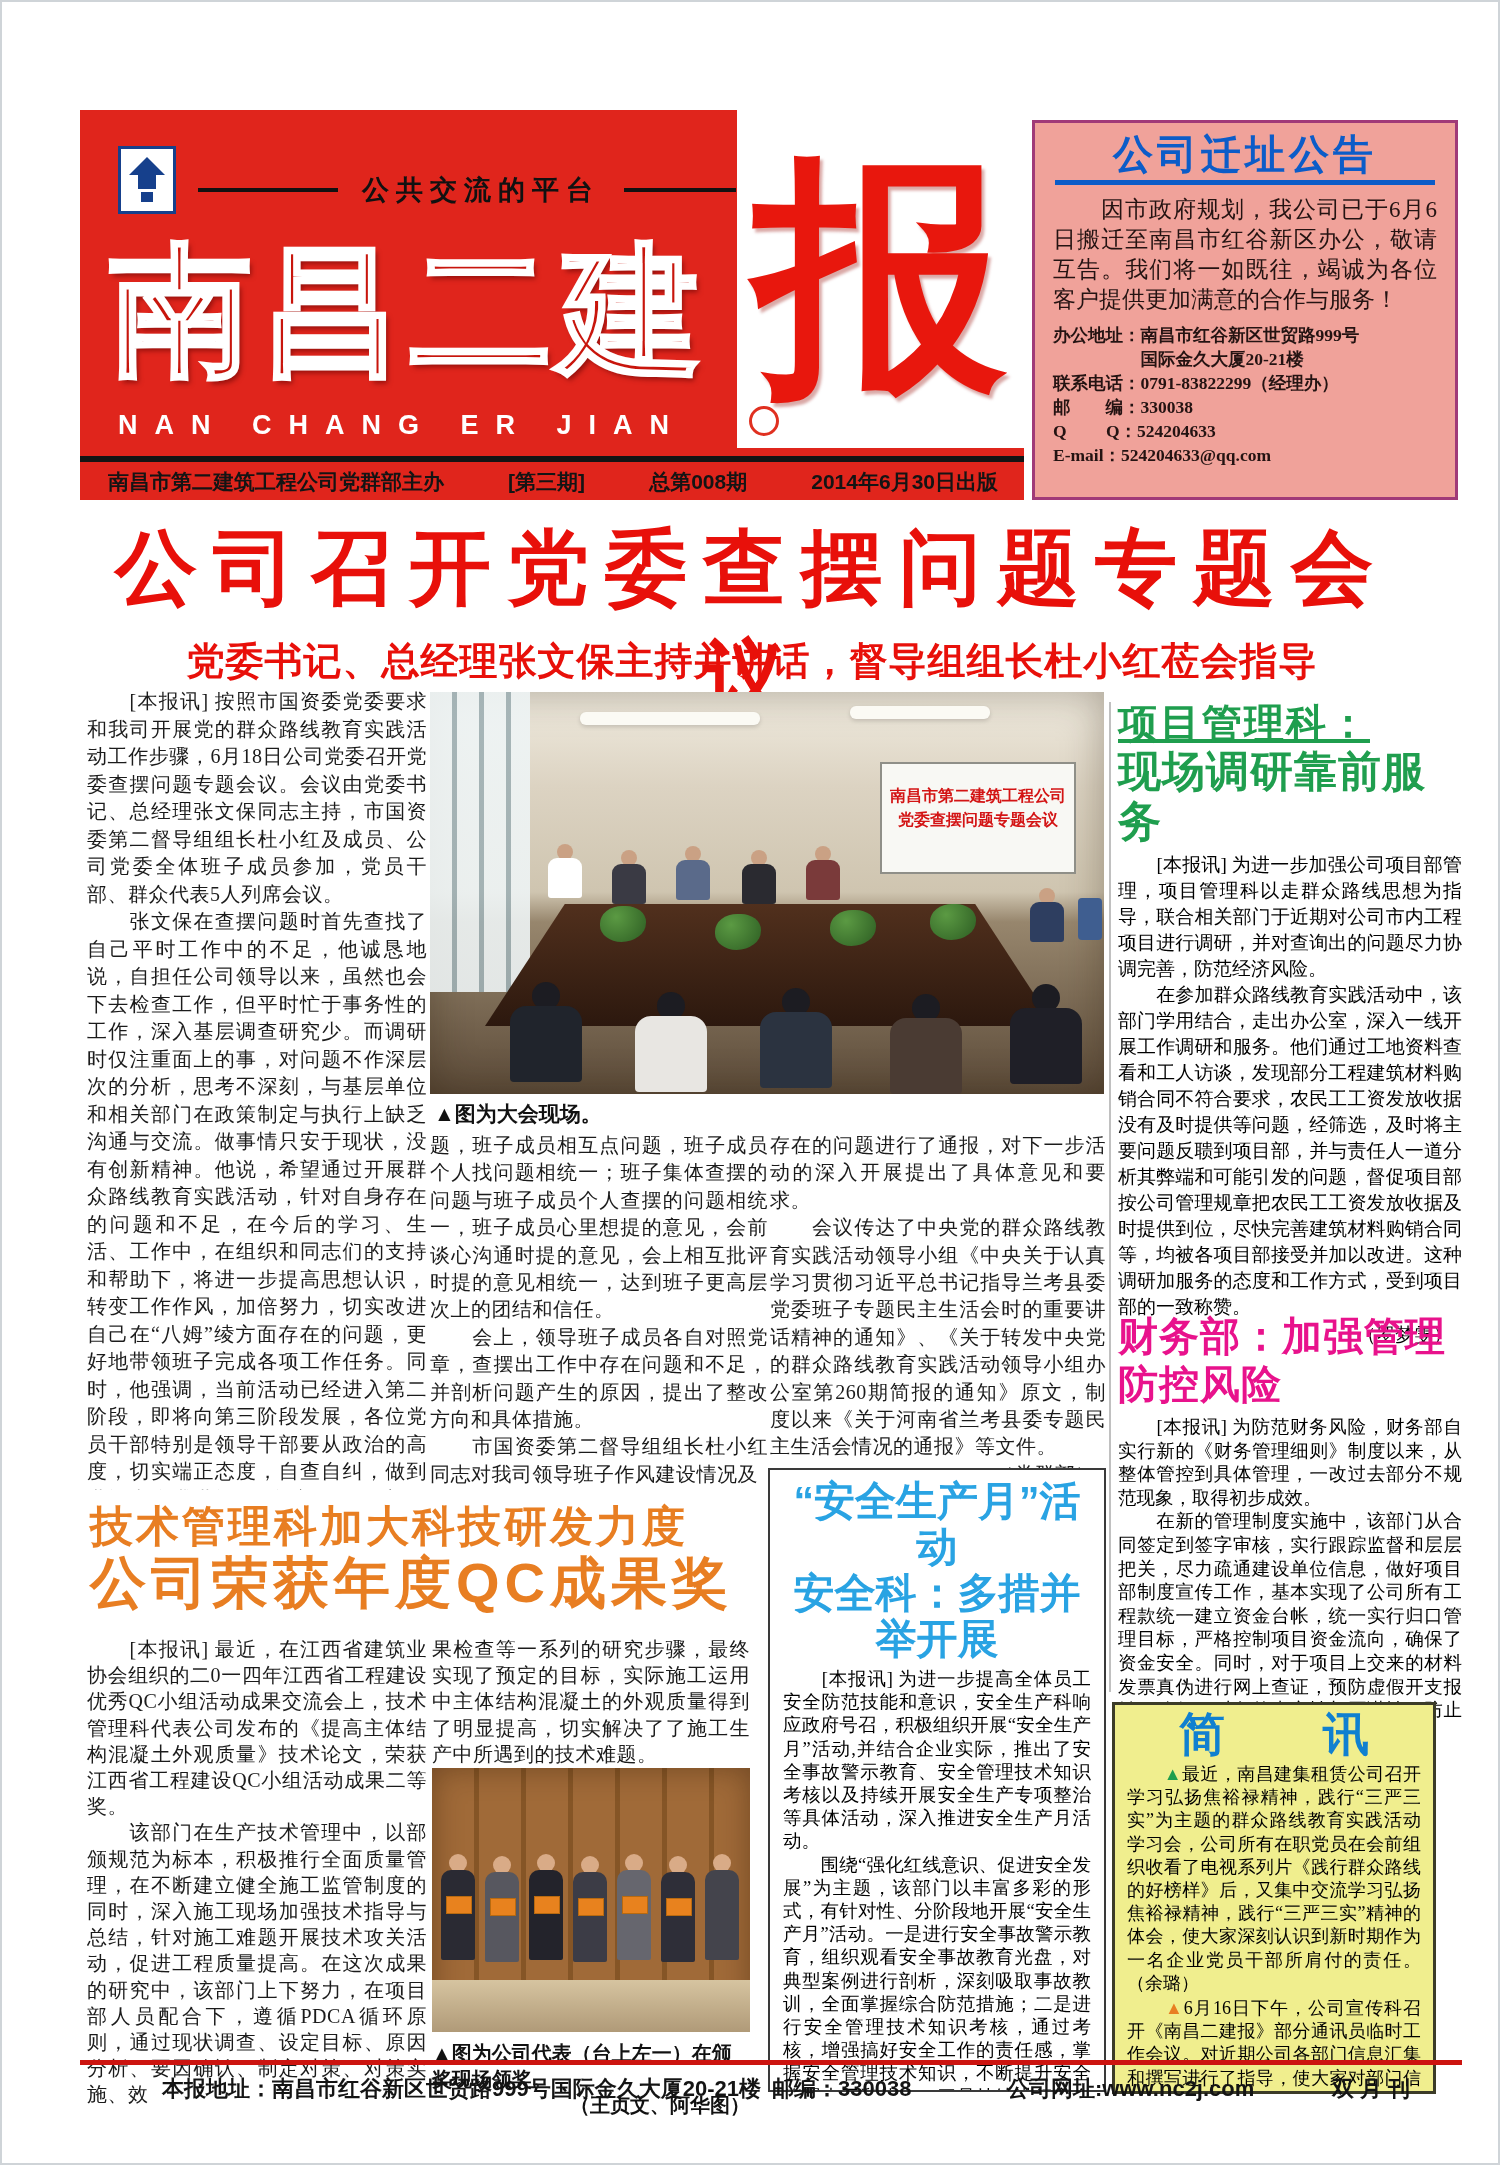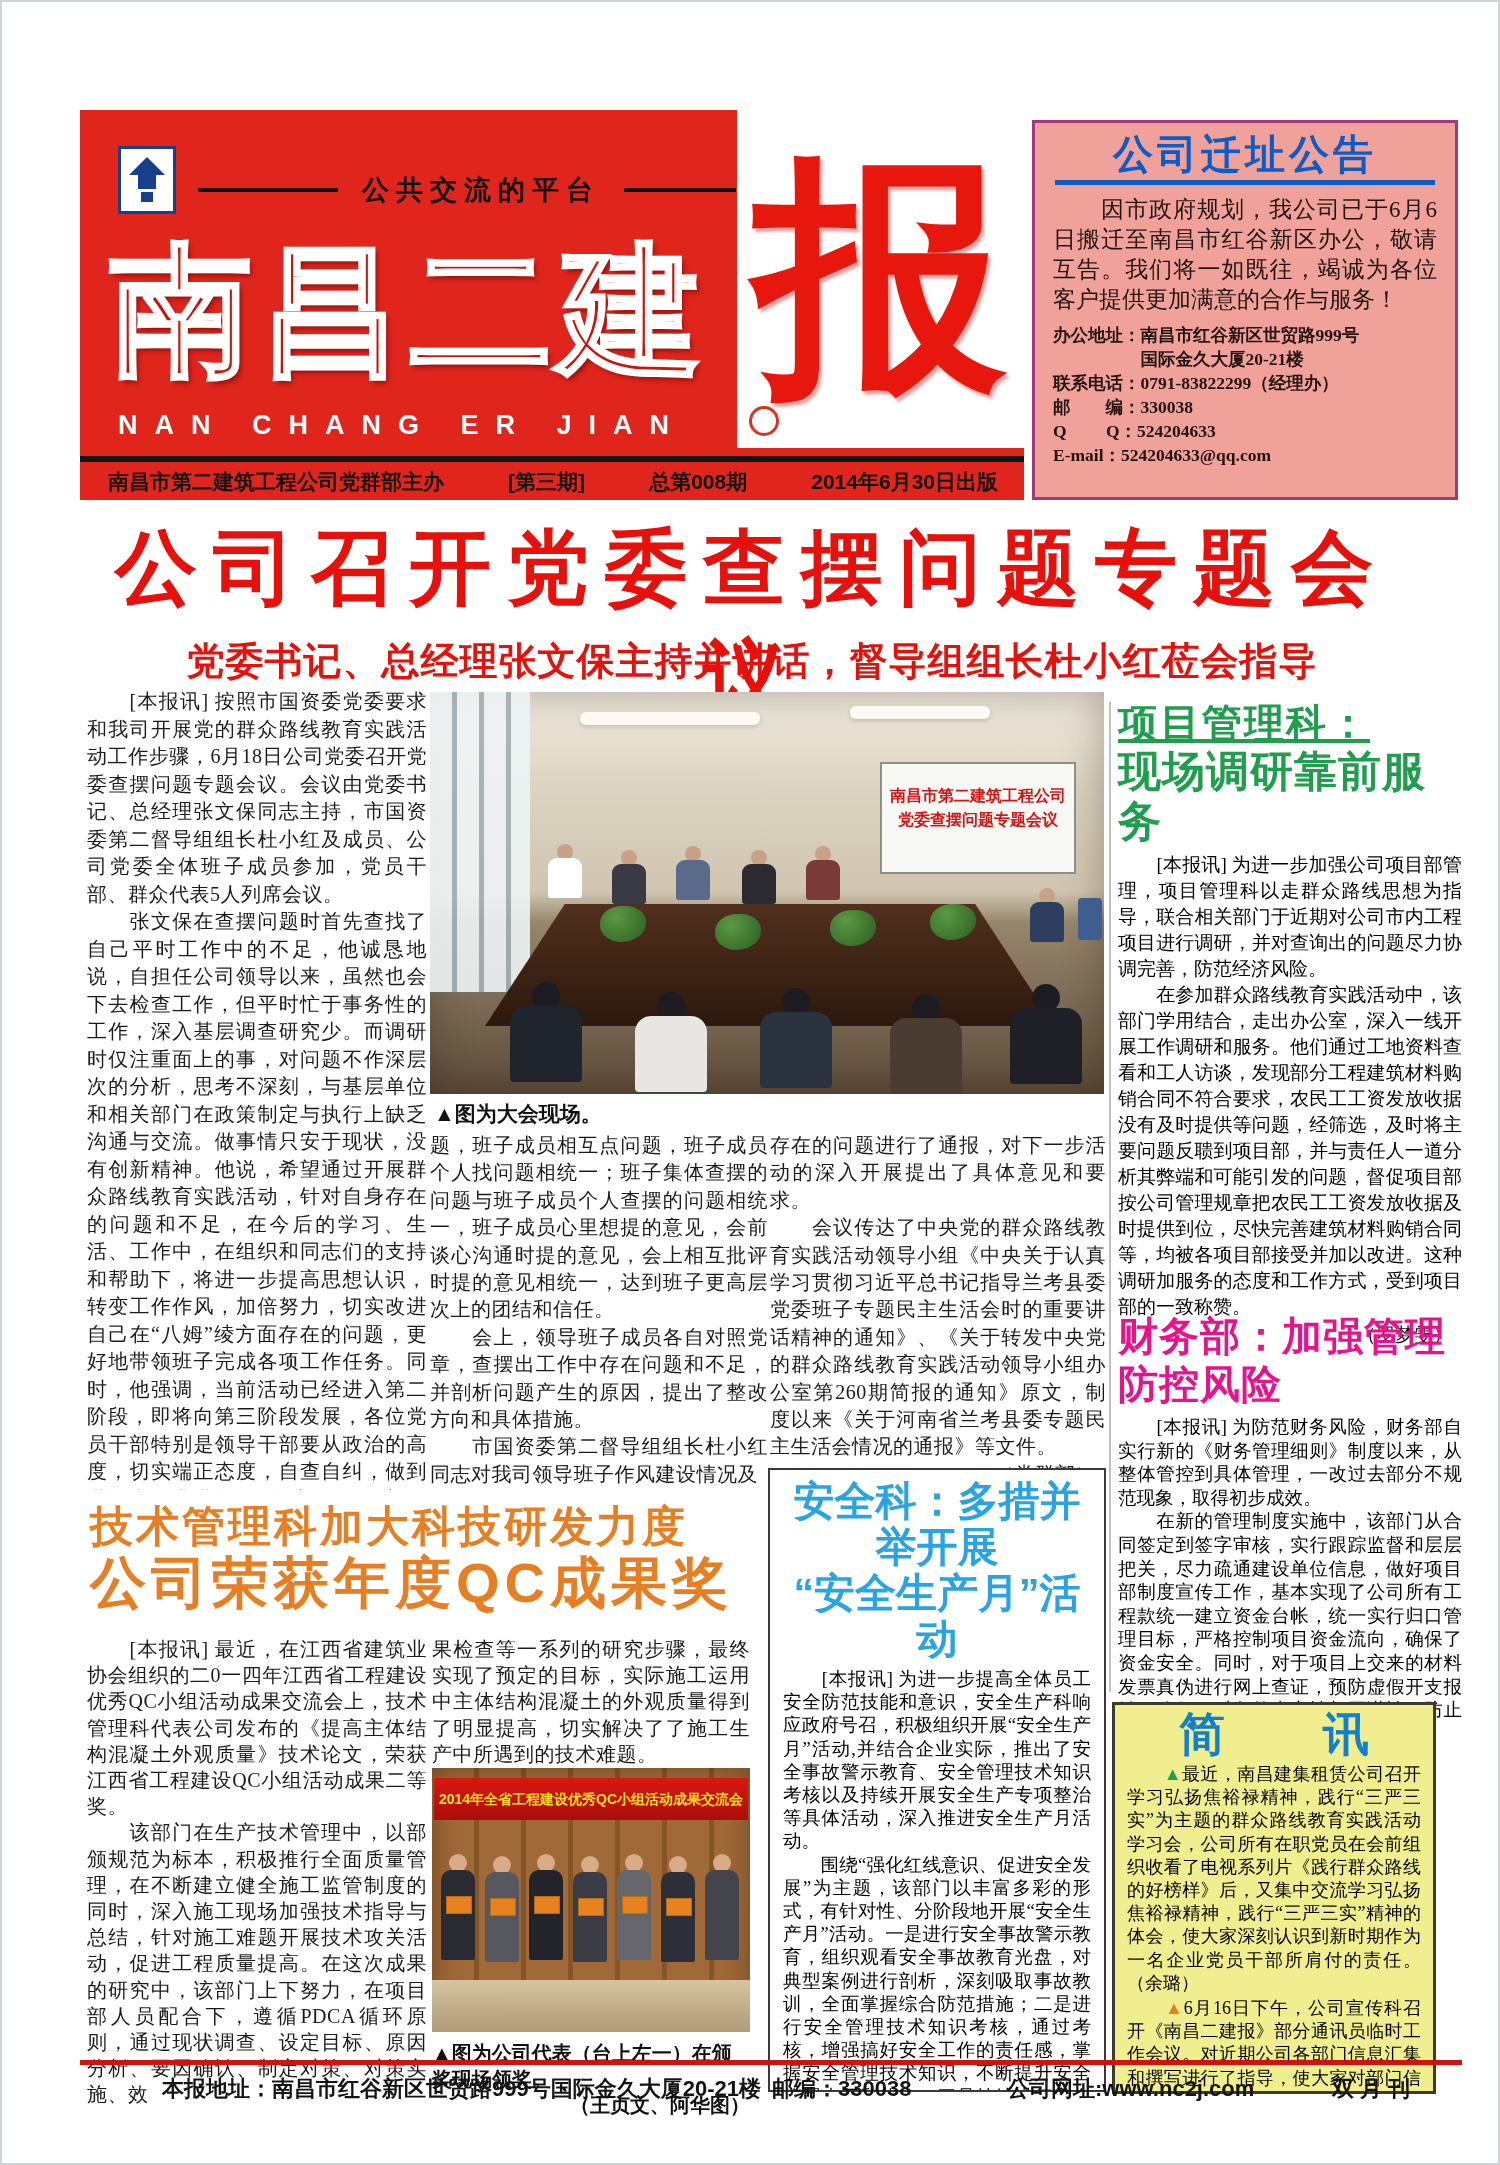--- a/index.html
+++ b/index.html
@@ -228,39 +228,38 @@
     <div class="sig pm-sig">（罗梦雯）</div>
   </section>
 
   <section id="fin">
     <div class="fin-t">财务部：加强管理防控风险</div>
     <div class="fin-body">　　[本报讯] 为防范财务风险，财务部自实行新的《财务管理细则》制度以来，从整体管控到具体管理，一改过去部分不规范现象，取得初步成效。
 　　在新的管理制度实施中，该部门从合同签定到签字审核，实行跟踪监督和层层把关，尽力疏通建设单位信息，做好项目部制度宣传工作，基本实现了公司所有工程款统一建立资金台帐，统一实行归口管理目标，严格控制项目资金流向，确保了资金安全。同时，对于项目上交来的材料发票真伪进行网上查证，预防虚假开支报销，确保了财务的真实性与严谨性，防止资金流失风险。　　（曾晓丹）</div>
   </section>
 
   <section id="safety">
+    <div class="saf-t">“安全生产月”活动</div>
     <div class="saf-t">安全科：多措并举开展</div>
-    <div class="saf-t">“安全生产月”活动</div>
     <div class="saf-body">　　[本报讯] 为进一步提高全体员工安全防范技能和意识，安全生产科响应政府号召，积极组织开展“安全生产月”活动,并结合企业实际，推出了安全事故警示教育、安全管理技术知识考核以及持续开展安全生产专项整治等具体活动，深入推进安全生产月活动。
 　　围绕“强化红线意识、促进安全发展”为主题，该部门以丰富多彩的形式，有针对性、分阶段地开展“安全生产月”活动。一是进行安全事故警示教育，组织观看安全事故教育光盘，对典型案例进行剖析，深刻吸取事故教训，全面掌握综合防范措施；二是进行安全管理技术知识考核，通过考核，增强搞好安全工作的责任感，掌握安全管理技术知识，不断提升安全管理水平和能力；三是持续进行安全生产专项整治，全面排查工程安全生产各项事故隐患，有效地防范和遏制生产安全事故的发生。</div>
 
   </section>
 
   <div id="tech-t1">技术管理科加大科技研发力度</div>
   <div id="tech-t2">公司荣获年度QC成果奖</div>
   <div class="art" id="qc1">
     <div class="tx">　　[本报讯] 最近，在江西省建筑业协会组织的二0一四年江西省工程建设优秀QC小组活动成果交流会上，技术管理科代表公司发布的《提高主体结构混凝土外观质量》技术论文，荣获江西省工程建设QC小组活动成果二等奖。
 　　该部门在生产技术管理中，以部颁规范为标本，积极推行全面质量管理，在不断建立健全施工监管制度的同时，深入施工现场加强技术指导与总结，针对施工难题开展技术攻关活动，促进工程质量提高。在这次成果的研究中，该部门上下努力，在项目部人员配合下，遵循PDCA循环原则，通过现状调查、设定目标、原因分析、要因确认、制定对策、对策实施、效</div>
   </div>
   <div class="art" id="qc2">
     <div class="tx">果检查等一系列的研究步骤，最终实现了预定的目标，实际施工运用中主体结构混凝土的外观质量得到了明显提高，切实解决了了施工生产中所遇到的技术难题。</div>
   </div>
 
   <figure class="photo2" style="margin:0">
-    <div class="ph-el ph2-banner">2014年全省工程建设优秀QC小组活动成果交流会</div>
     <div class="ph-el ph2-floor"></div>
     <i class="prs2" style="left:8px;top:86px;--c:#2a2a33;">
         <b class="cert"></b>
       </i>
     <i class="prs2" style="left:52px;top:88px;--c:#57575f;">
         <b class="cert"></b>
       </i>
     <i class="prs2" style="left:96px;top:86px;--c:#23232b;">
         <b class="cert"></b>
       </i>

